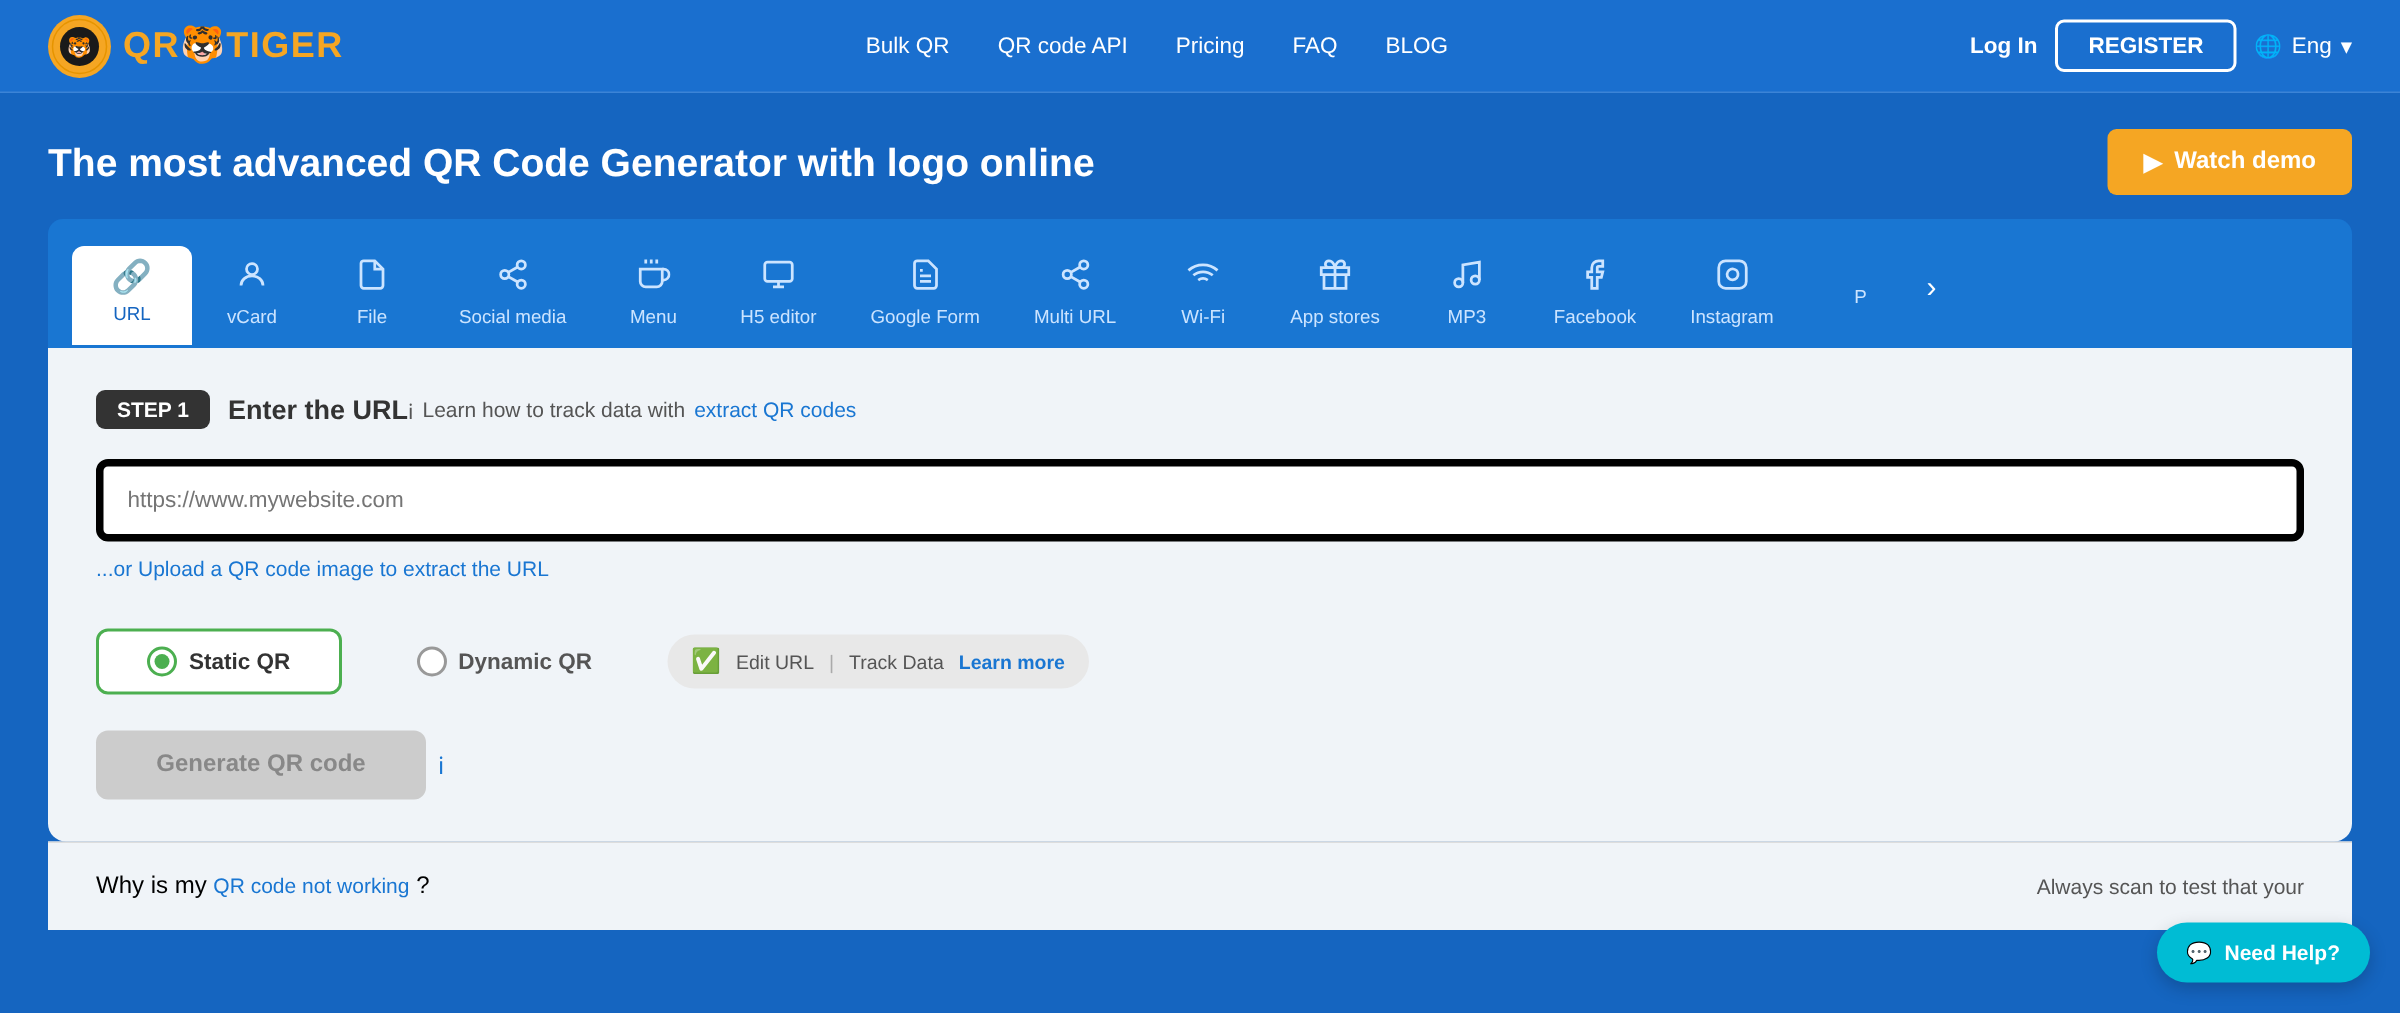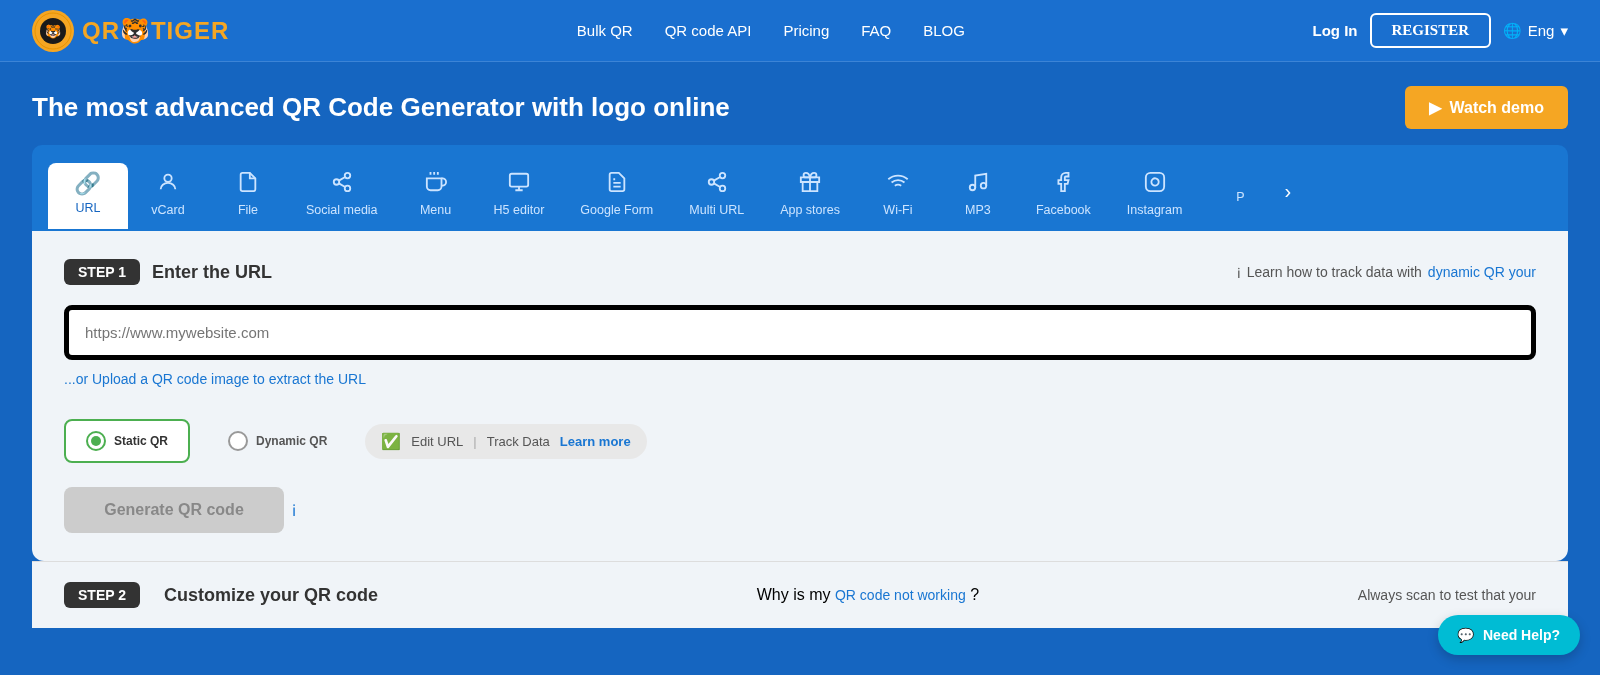--- a/index.html
+++ b/index.html
@@ -26,21 +26,21 @@
     .logo-text span { color: #f5a623; }
 
     .nav { display: flex; gap: 32px; }
     .nav a { color: #fff; text-decoration: none; font-size: 15px; font-weight: 500; }
 
     .header-right { display: flex; align-items: center; gap: 12px; }
     .btn-login { color: #fff; background: transparent; border: none; font-size: 15px; font-weight: 600; cursor: pointer; }
     .btn-register {
       color: #fff; background: transparent;
       border: 2px solid #fff; border-radius: 6px;
-      padding: 7px 20px; font-size: 15px; font-weight: 700; cursor: pointer; font-family: Liberation Serif, serif;
+      padding: 7px 20px; font-size: 15px; font-weight: 700; cursor: pointer;
     }
     .lang-btn {
       display: flex; align-items: center; gap: 6px;
       color: #fff; background: transparent; border: none; font-size: 15px; cursor: pointer;
     }
 
     
     .hero {
       background: #1565c0;
       padding: 24px 32px 0 32px;
@@ -95,42 +95,42 @@
 
     
     .main-content {
       background: #f0f4f8;
       margin: 0 32px;
       border-radius: 0 0 12px 12px;
       padding: 28px 32px;
     }
 
     
-    .step-header { display: flex; align-items: center; justify-content: space-between; margin-bottom: 20px; }
+    .step-header { display: flex; align-items: center; margin-bottom: 20px; }
     .step-badge {
       background: #333; color: #fff; border-radius: 6px;
       padding: 5px 14px; font-size: 14px; font-weight: 700; margin-right: 12px;
     }
     .step-title { font-size: 18px; font-weight: 600; color: #333; }
     .step-header-left { display: flex; align-items: center; }
     .track-info { display: flex; align-items: center; gap: 6px; font-size: 14px; color: #555; }
     .track-info a { color: #1976d2; text-decoration: none; }
 
     .url-input {
       width: 100%; padding: 14px 16px;
       border: 5px solid #000000; border-radius: 8px;
       font-size: 15px; color: #999; outline: none;
       background: #fff; margin-bottom: 10px;
     }
     .upload-link { font-size: 14px; color: #1976d2; text-decoration: none; margin-bottom: 18px; display: inline-block; }
 
     .qr-options { display: flex; align-items: center; gap: 16px; margin-bottom: 24px; margin-top: 14px; }
     .radio-btn {
       display: flex; align-items: center; gap: 8px;
-      padding: 10px 20px; border-radius: 8px; cursor: pointer; font-size: 12px; font-weight: 600;
+      padding: 10px 32px; border-radius: 8px; cursor: pointer; font-size: 15px; font-weight: 600;
       border: 2px solid transparent;
     }
     .radio-btn.static-selected { border: 2px solid #4caf50; background: #fff; color: #333; }
     .radio-btn.dynamic-btn { background: transparent; color: #555; }
     .radio-circle-filled {
       width: 20px; height: 20px; border-radius: 50%;
       border: 2px solid #4caf50; background: #fff;
       display: flex; align-items: center; justify-content: center;
     }
     .radio-circle-filled::after {
@@ -290,39 +290,39 @@
             <circle cx="18" cy="5" r="3"></circle>
             <circle cx="6" cy="12" r="3"></circle>
             <circle cx="18" cy="19" r="3"></circle>
             <line x1="8.59" y1="13.51" x2="15.42" y2="17.49"></line>
             <line x1="15.41" y1="6.51" x2="8.59" y2="10.49"></line>
           </svg></div>
         <div class="tab-label">Multi URL</div>
       </div>
       <div class="tab-item">
         <div class="tab-icon"><svg width="22" height="22" viewBox="0 0 24 24" fill="none" stroke="currentColor" stroke-width="2">
+            <path d="M5 12.55a11 11 0 0114.08 0"></path>
+            <path d="M1.42 9a16 16 0 0121.16 0"></path>
+            <path d="M8.53 16.11a6 6 0 016.95 0"></path>
+            <line x1="12" y1="20" x2="12.01" y2="20"></line>
+          </svg></div>
+        <div class="tab-label">Wi-Fi</div>
+      </div>
+      <div class="tab-item">
+        <div class="tab-icon"><svg width="22" height="22" viewBox="0 0 24 24" fill="none" stroke="currentColor" stroke-width="2">
             <path d="M20 12V22H4V12"></path>
             <path d="M22 7H2v5h20V7z"></path>
             <path d="M12 22V7"></path>
             <path d="M12 7H7.5a2.5 2.5 0 010-5C11 2 12 7 12 7z"></path>
             <path d="M12 7h4.5a2.5 2.5 0 000-5C13 2 12 7 12 7z"></path>
           </svg></div>
         <div class="tab-label">App stores</div>
       </div>
       <div class="tab-item">
         <div class="tab-icon"><svg width="22" height="22" viewBox="0 0 24 24" fill="none" stroke="currentColor" stroke-width="2">
-            <path d="M5 12.55a11 11 0 0114.08 0"></path>
-            <path d="M1.42 9a16 16 0 0121.16 0"></path>
-            <path d="M8.53 16.11a6 6 0 016.95 0"></path>
-            <line x1="12" y1="20" x2="12.01" y2="20"></line>
-          </svg></div>
-        <div class="tab-label">Wi-Fi</div>
-      </div>
-      <div class="tab-item">
-        <div class="tab-icon"><svg width="22" height="22" viewBox="0 0 24 24" fill="none" stroke="currentColor" stroke-width="2">
             <path d="M9 18V5l12-2v13"></path>
             <circle cx="6" cy="18" r="3"></circle>
             <circle cx="18" cy="16" r="3"></circle>
           </svg></div>
         <div class="tab-label">MP3</div>
       </div>
       <div class="tab-item">
         <div class="tab-icon"><svg width="22" height="22" viewBox="0 0 24 24" fill="none" stroke="currentColor" stroke-width="2">
             <path d="M18 2h-3a5 5 0 00-5 5v3H7v4h3v8h4v-8h3l1-4h-4V7a1 1 0 011-1h3z"></path>
           </svg></div>
@@ -348,21 +348,21 @@
 
   
   <div class="step-header">
     <div class="step-header-left">
       <span class="step-badge">STEP 1</span>
       <span class="step-title">Enter the URL</span>
     </div>
     <div class="track-info">
       <span>ℹ</span>
       <span>Learn how to track data with</span>
-      <a href="#">dynamic QR your</a>
+      <a href="#">extract QR codes</a>
     </div>
   </div>
 
   
   <input class="url-input" type="text" placeholder="https://www.mywebsite.com" style="">
 
   
   <a href="#" class="upload-link">...or Upload a QR code image to extract the URL</a>
 
   
@@ -390,24 +390,20 @@
   <div class="generate-row">
     <button class="btn-generate">Generate QR code</button>
     <div class="recommend-text">
       <span class="info-circle">ℹ</span>
     </div>
   </div>
 
 </div>
 
 <div class="step2-preview">
-  <div class="step2-left">
-    <span class="step-badge">STEP 2</span>
-    <span class="step-title">Customize your QR code</span>
-  </div>
   <div class="step2-center">
     <span>Why is my</span>
     <a href="#">QR code not working</a>
     <span>?</span>
   </div>
   <div class="step2-right">
     <span>Always scan to test that your</span>
   </div>
 </div>
 

